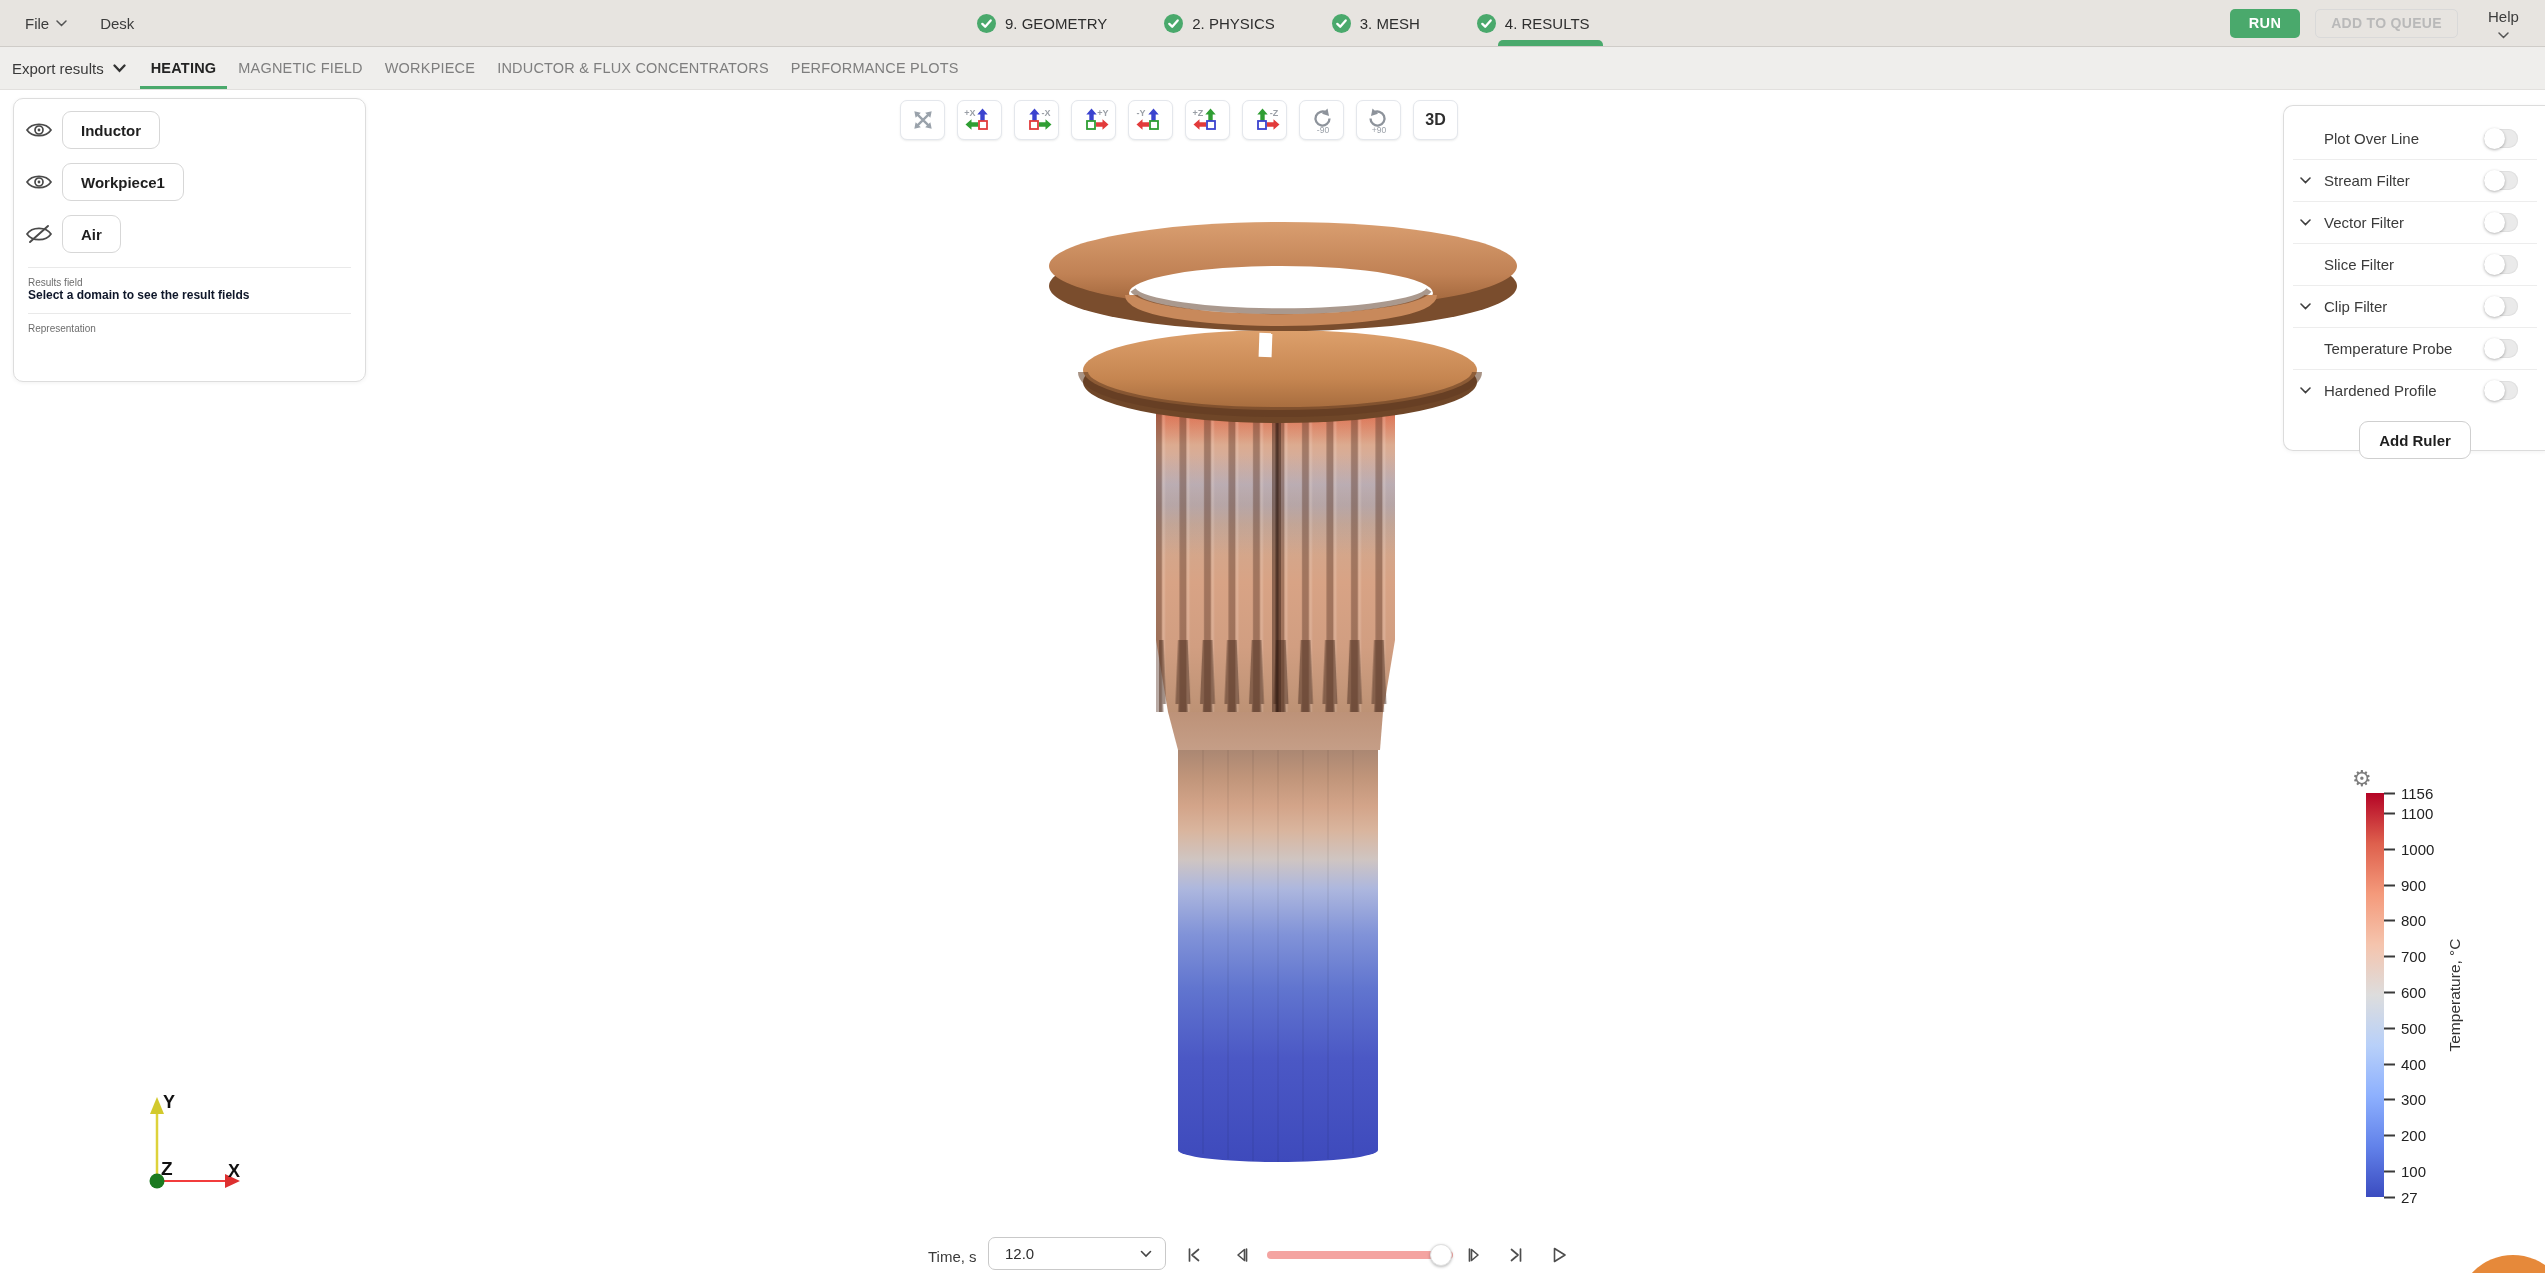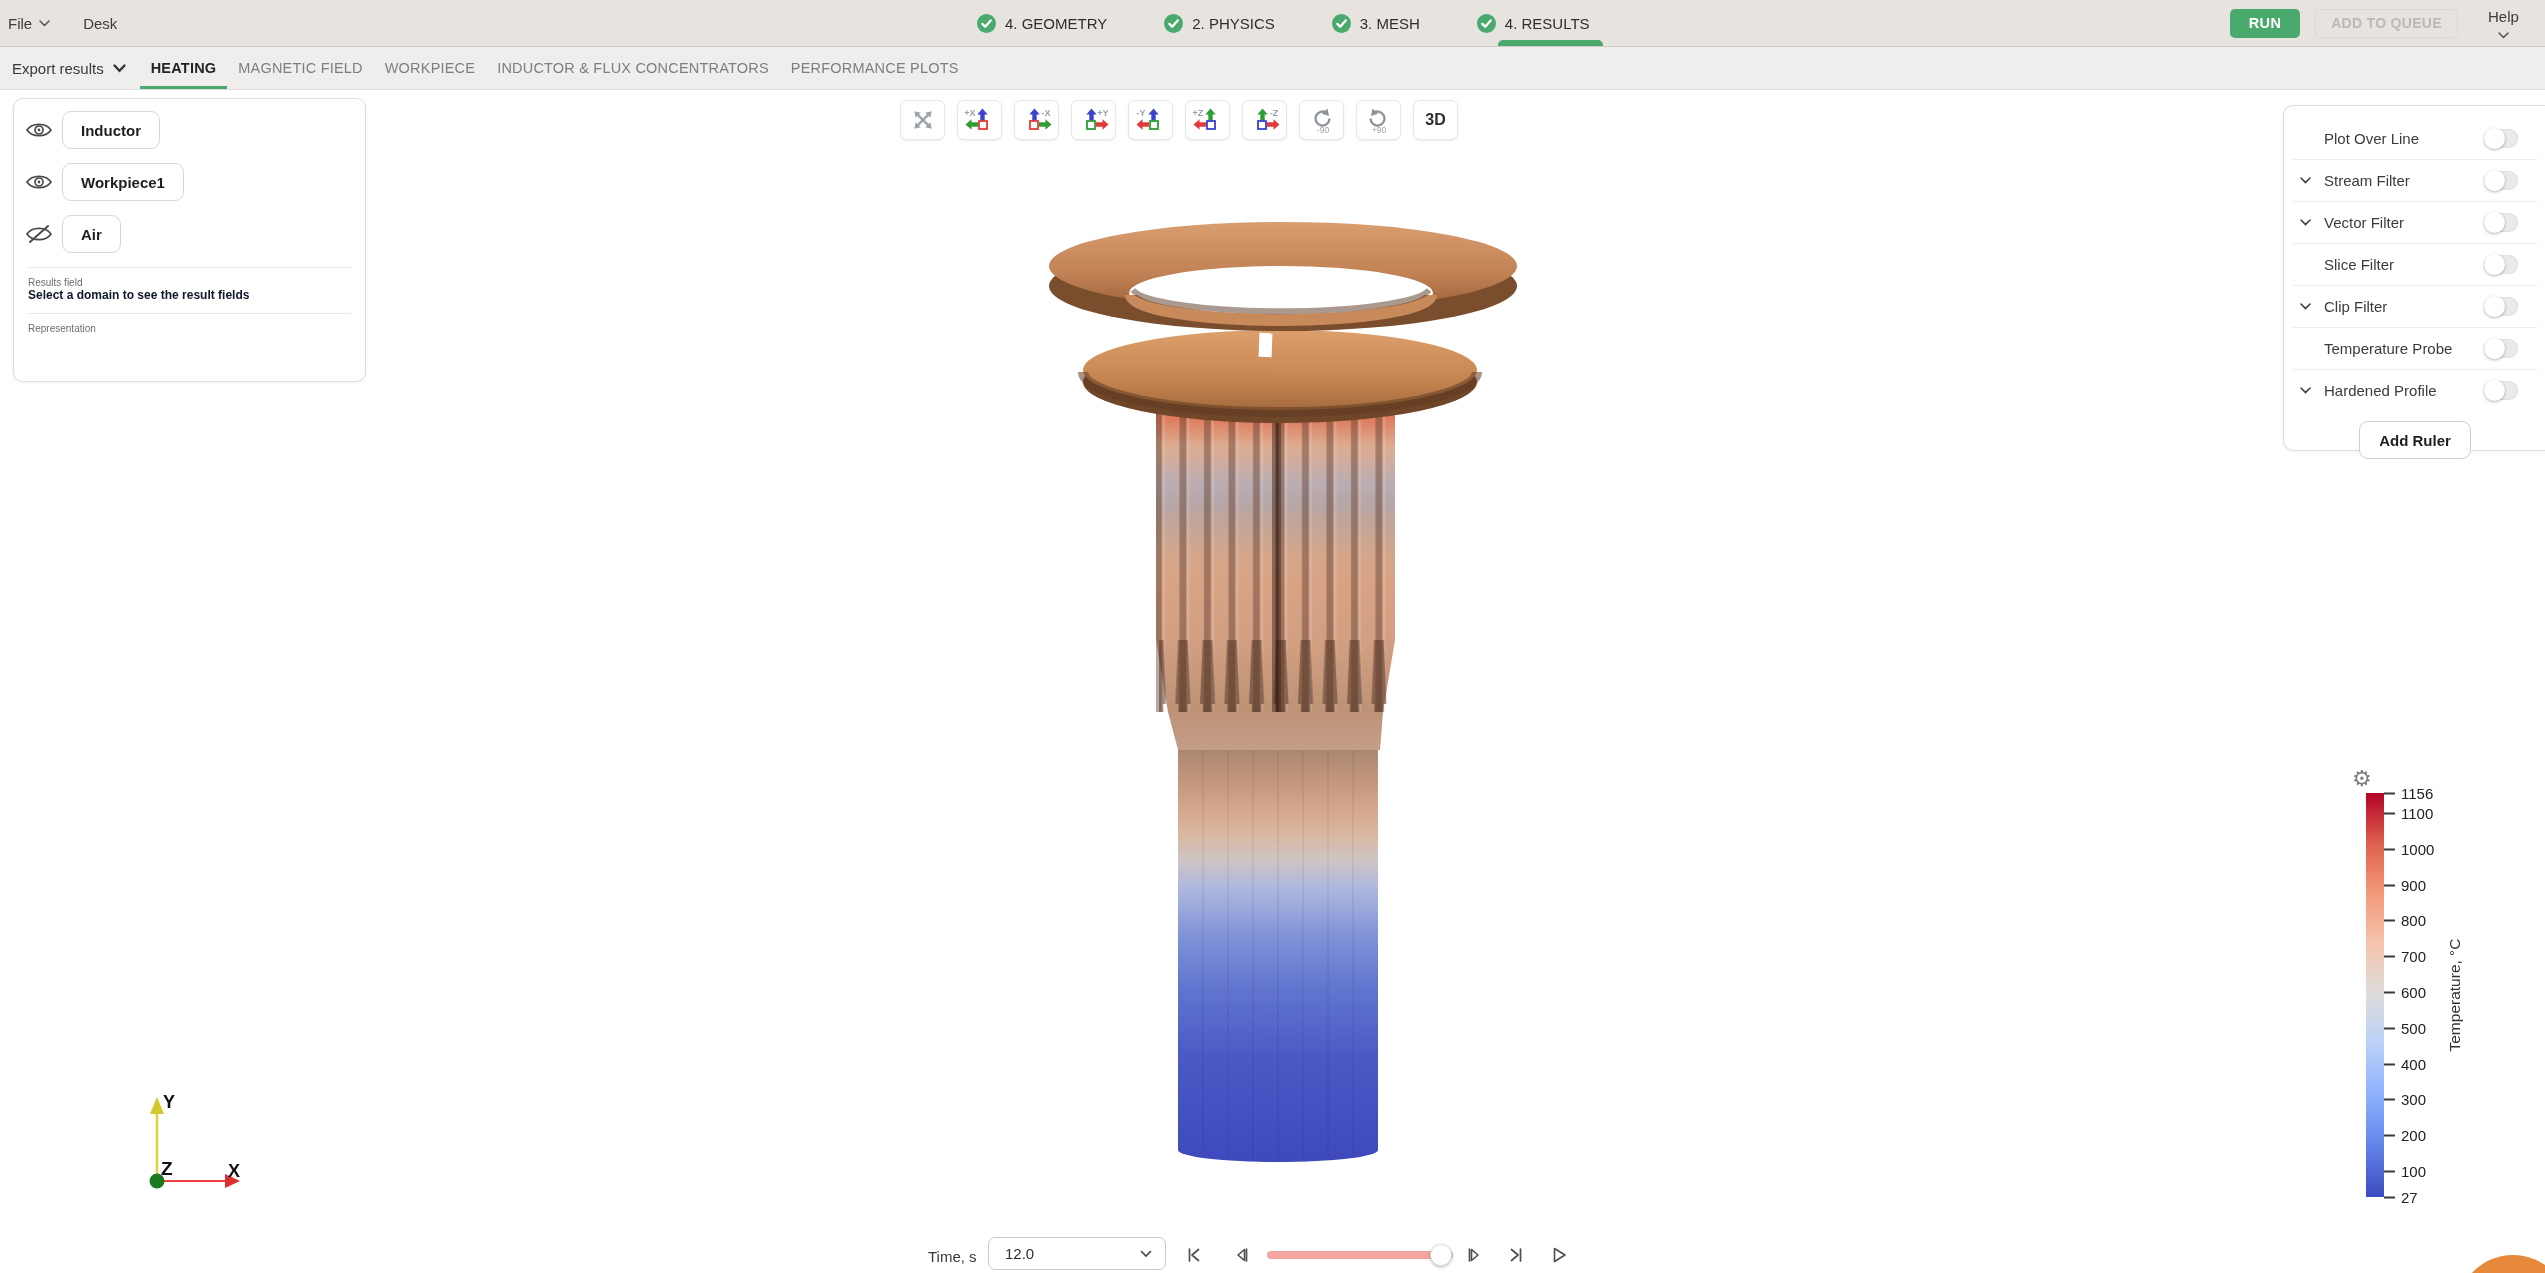--- a/index.html
+++ b/index.html
@@ -3,21 +3,21 @@
 <meta charset="utf-8">
 <style>
   html,body{margin:0;padding:0;background:#fff;}
   .app{position:relative;width:2545px;height:1273px;background:#fff;overflow:hidden;
        font-family:"Liberation Sans",sans-serif;color:#333;}
 
   
   .menubar{position:absolute;top:0;left:0;width:100%;height:46px;background:#e7e4e0;
            border-bottom:1px solid #cfccc8;display:flex;align-items:center;font-size:15px;color:#3c3c3c;}
   .menu-item{display:flex;align-items:center;gap:7px;cursor:default;}
-  .menu-file{margin-left:8px;align-items:center;}
+  .menu-file{margin-left:25px;align-items:center;}
   .menu-desk{margin-left:33px;}
   .steps{position:absolute;left:977px;top:0;height:46px;display:flex;gap:57px;}
   .step{position:relative;display:flex;align-items:center;gap:9px;font-weight:500;color:#2e2e2e;font-size:15px;}
   .step.active::after{content:"";position:absolute;left:21px;right:-13px;bottom:0;height:6px;
                       background:#4aa96c;border-radius:5px 5px 0 0;}
   .mb-right{position:absolute;left:2230px;top:0;height:46px;display:flex;align-items:center;}
   .run-btn{width:70px;height:29px;background:#4aa96c;color:#fff;border:none;border-radius:5px;
            font-weight:700;font-size:14.5px;letter-spacing:.4px;font-family:inherit;}
   .queue-btn{width:143px;height:29px;margin-left:15px;background:transparent;color:#b9b9b9;
              border:1px solid #d9d9d9;border-radius:5px;font-weight:600;font-size:14px;
@@ -113,21 +113,21 @@
     <div class="menu-item menu-desk">
       <span>Desk</span>
     </div>
 
     <div class="steps">
       <div class="step">
         <svg width="19" height="19" viewBox="0 0 19 19">
             <circle cx="9.5" cy="9.5" r="9.5" fill="#4aa96c"></circle>
             <path d="M5.3,9.9 L8.2,12.7 L13.7,6.4" stroke="#fff" stroke-width="2.3" fill="none" stroke-linecap="round" stroke-linejoin="round"></path>
           </svg>
-        <span>4. GEOMETRY</span>
+        <span>9. GEOMETRY</span>
       </div>
       <div class="step">
         <svg width="19" height="19" viewBox="0 0 19 19">
             <circle cx="9.5" cy="9.5" r="9.5" fill="#4aa96c"></circle>
             <path d="M5.3,9.9 L8.2,12.7 L13.7,6.4" stroke="#fff" stroke-width="2.3" fill="none" stroke-linecap="round" stroke-linejoin="round"></path>
           </svg>
         <span>2. PHYSICS</span>
       </div>
       <div class="step">
         <svg width="19" height="19" viewBox="0 0 19 19">

